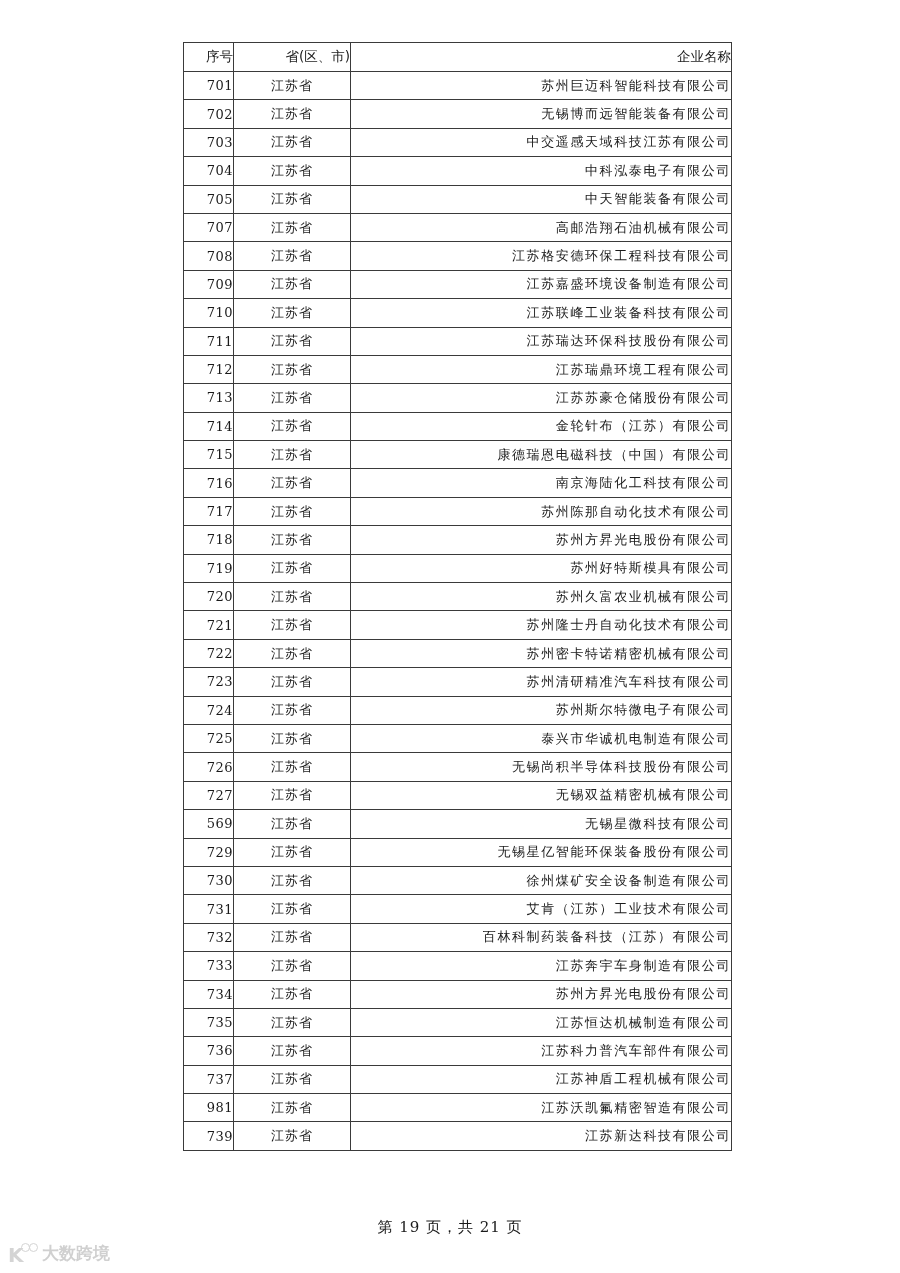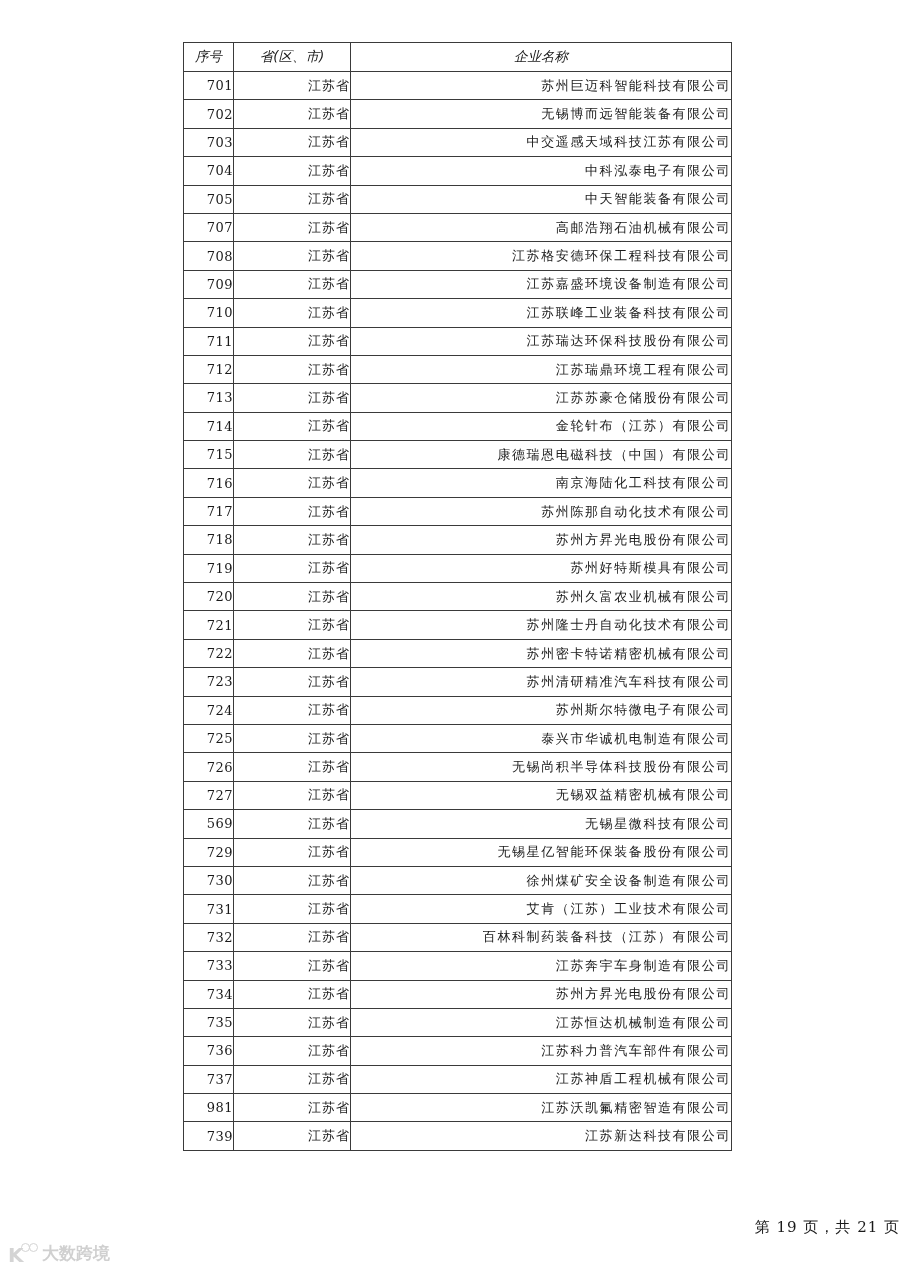--- a/index.html
+++ b/index.html
@@ -3,28 +3,28 @@
 <meta charset="utf-8">
 <style>
   html, body { margin: 0; padding: 0; background: #ffffff; }
   body { width: 900px; height: 1273px; position: relative; overflow: hidden;
          font-family: "DejaVu Serif", "Liberation Serif", serif; color: #1a1a1a; }
   .page-table { position: absolute; left: 183px; top: 42px; width: 549px;
                 border-collapse: collapse; table-layout: fixed; }
   .page-table th, .page-table td { border: 1.3px solid #3a3a3a; padding: 0; height: 27.4px;
                 font-size: 13px; white-space: nowrap; overflow: hidden; }
   .page-table th { height: 28px; font-family: "DejaVu Sans", "Liberation Sans", sans-serif;
-                   font-weight: normal; font-size: 13.5px; text-align: center; font-style: italic; }
+                   font-weight: normal; font-size: 13.5px; text-align: right; }
   .col-no { width: 50px; }
   .col-prov { width: 117px; }
   .col-name { width: auto; }
   td.c-no { text-align: right; letter-spacing: 0.5px; }
-  td.c-prov { text-align: right; letter-spacing: 1px; }
+  td.c-prov { text-align: center; letter-spacing: 1px; }
   td.c-name { text-align: right; padding-left: 4px; letter-spacing: 1.6px; }
-  .page-footer { position: absolute; top: 1218px; left: 0; width: 900px; text-align: right;
+  .page-footer { position: absolute; top: 1218px; left: 0; width: 900px; text-align: center;
                  font-size: 15px; letter-spacing: 1px; }
   .watermark { position: absolute; left: 8px; top: 1242px; font-size: 17px; color: #d0d0d0;
                font-family: "DejaVu Sans", "Liberation Sans", sans-serif; font-weight: bold;
                display: flex; align-items: center; gap: 4px; }
   .wm-logo { display: inline-block; width: 30px; height: 22px; position: relative; }
   .wm-logo .k { position: absolute; left: 0; top: 0; font-size: 20px; color: #d4d4d4; }
   .wm-logo .o1, .wm-logo .o2 { position: absolute; top: 0; width: 7px; height: 7px;
                border: 1.5px solid #d4d4d4; border-radius: 50%; }
   .wm-logo .o1 { left: 13px; } .wm-logo .o2 { left: 21px; }
 </style>

